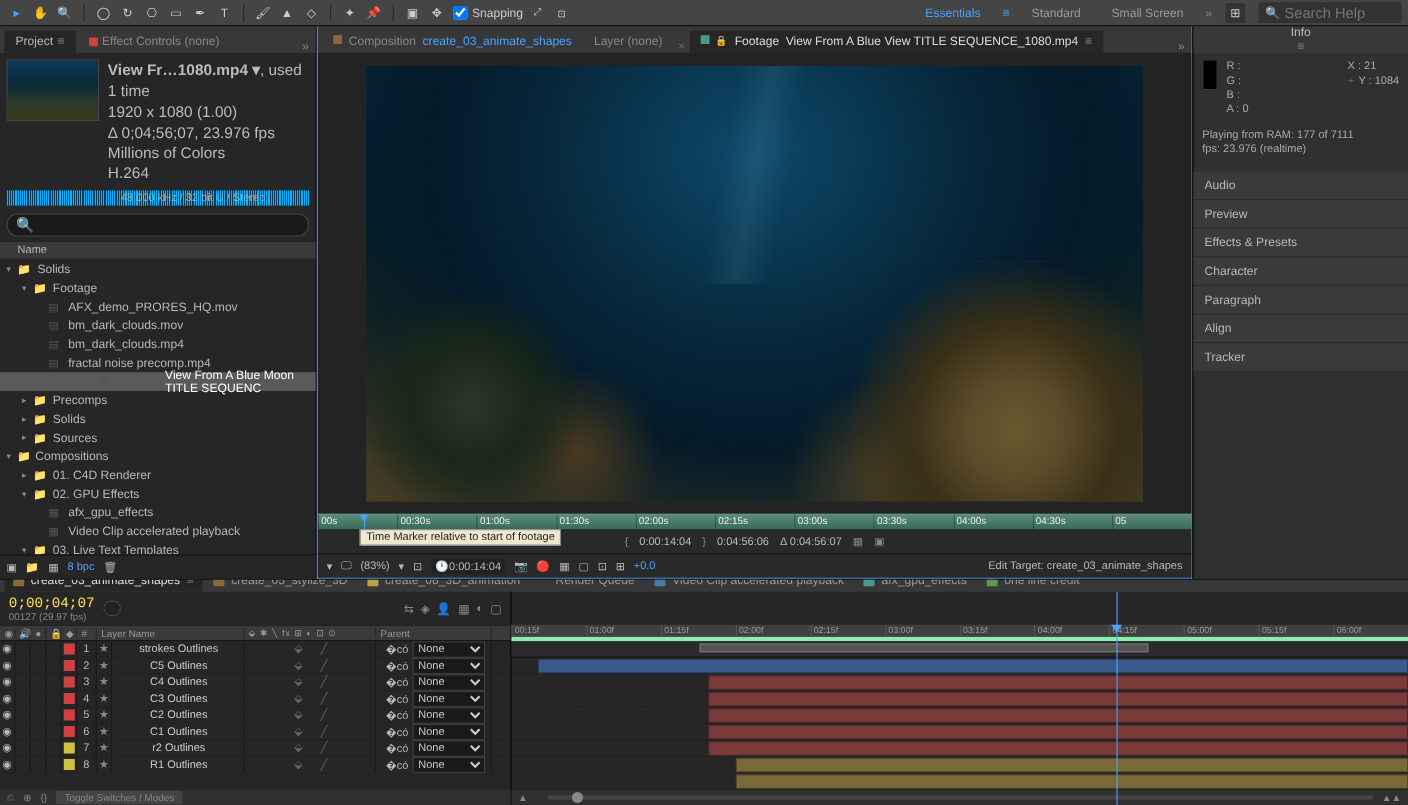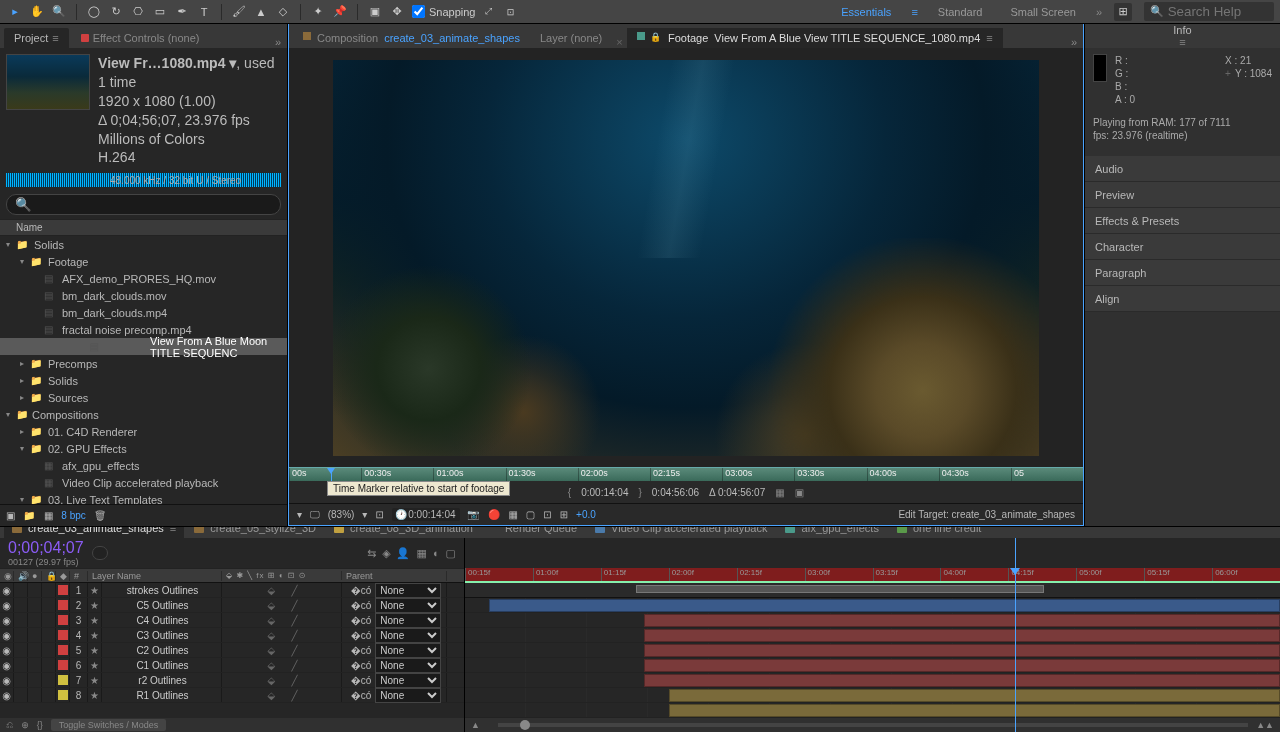--- a/index.html
+++ b/index.html
@@ -82,42 +82,42 @@
 .tl-chip { width:10px; height:10px; border-radius:1px;}
 .chip-brown { background:#8a6a3a;}
 .chip-yellow{ background:#c0a040;}
 .chip-blue{ background:#4a7aaa;}
 .chip-teal{ background:#4a9a8a;}
 .chip-green{background:#5a9a4a;}
 
 .tl-body { flex:1; display:flex;}
 .tl-left { width:465px; display:flex; flex-direction:column; border-right:1px solid #000;}
 .tl-header-row { height:30px; display:flex; align-items:center; padding:0 8px; gap:8px;}
-.timecode-main { color:#8b5cf6; font-size:16px; font-family:Liberation Sans, sans-serif;}
+.timecode-main { color:#fde047; font-size:13px; font-family:Liberation Mono, monospace;}
 .timecode-sub { color:#888; font-size:9px;}
 .tl-search-icon { width:16px; height:14px; background:#222; border-radius:7px; border:1px solid #444;}
 .tl-icons-right { margin-left:auto; display:flex; gap:6px; color:#888; font-size:11px;}
 .cols-header { height:15px; background:#3a3a3a; display:flex; font-size:9px; color:#999; align-items:center; border-top:1px solid #222; border-bottom:1px solid #111;}
 .ch-cell { padding:0 4px; border-right:1px solid #2a2a2a;}
 
 .layers { flex:1; overflow:hidden;}
 .layer-row { height:15px; display:flex; align-items:center; font-size:10px; border-bottom:1px solid #222;}
 .lc { border-right:1px solid #1a1a1a; display:flex; align-items:center; justify-content:center; height:100%;}
 .eye { width:14px;} .lock{width:14px;} .solo{width:14px;} .blank{width:14px;}
 .lab-chip { width:14px;} .chip-sq { width:10px; height:10px;}
 .red-sq{background:#d04040;} .yl-sq{background:#d0c040;}
 .idx { width:18px; text-align:center;}
 .star{ width:14px; color:#888;}
 .lname { width:120px; padding-left:2px; color:#ccc;}
 .sw-col { width:120px; color:#666; font-size:10px; letter-spacing:2px; padding-left:4px;}
 .pr-col { width:105px; display:flex; align-items:center; gap:4px; padding-left:4px;}
 .pr-col select{ background:#1a1a1a; border:1px solid #444; color:#ccc; font-size:10px; width:66px;}
 
 .tl-right { flex:1; display:flex; flex-direction:column; position:relative;}
-.time-ruler { height:15px; background:#7f1d1d; display:flex; font-size:8px; color:#999; border-bottom:2px solid #86efac; position:relative; margin-top:30px;}
+.time-ruler { height:15px; background:#404040; display:flex; font-size:8px; color:#999; border-bottom:4px solid #86efac; position:relative; margin-top:30px;}
 .tr-tick { flex:1; border-left:1px solid #555; padding-left:2px;}
 .work-area { height:15px; background:#2a2a2a; position:relative; border-bottom:1px solid #111;}
 .wa-bar { position:absolute; left:21%; right:29%; top:2px; height:8px; background:#555; border:1px solid #777;}
 .tracks { flex:1; position:relative; background:repeating-linear-gradient(to right, transparent 0, transparent 60px, #2a2a2a 60px, #2a2a2a 61px);}
 .track-row { height:15px; position:relative; border-bottom:1px solid #222;}
 .bar { position:absolute; height:13px; top:1px; border:1px solid rgba(0,0,0,0.3);}
 .bar-blue { background:#3a5a8a; left:3%; right:0;}
 .bar-red { background:#7a3a3a; left:22%; right:0;}
 .bar-yl { background:#7a6a3a; left:25%; right:0;}
 .cti-tl { position:absolute; left:67.5%; top:0; bottom:0; width:1px; background:#4aa3ff; z-index:5;}
@@ -406,20 +406,21 @@
         <div>fps: 23.976 (realtime)</div>
       </div>
     </div>
     <div class="accordion" id="acc">
         <div class="acc-item">Audio</div>
         <div class="acc-item">Preview</div>
         <div class="acc-item">Effects &amp; Presets</div>
         <div class="acc-item">Character</div>
         <div class="acc-item">Paragraph</div>
         <div class="acc-item">Align</div>
+        <div class="acc-item">Tracker</div>
       </div>
   </div>
 </div>
 
 <div class="timeline-panel">
   <div class="tl-tabs" id="tl-tabs">
       <div class="tl-tab active">
         <span class="tl-chip chip-brown"></span>
         <span>create_03_animate_shapes</span> 
         <span style="color:#888;">≡</span>

